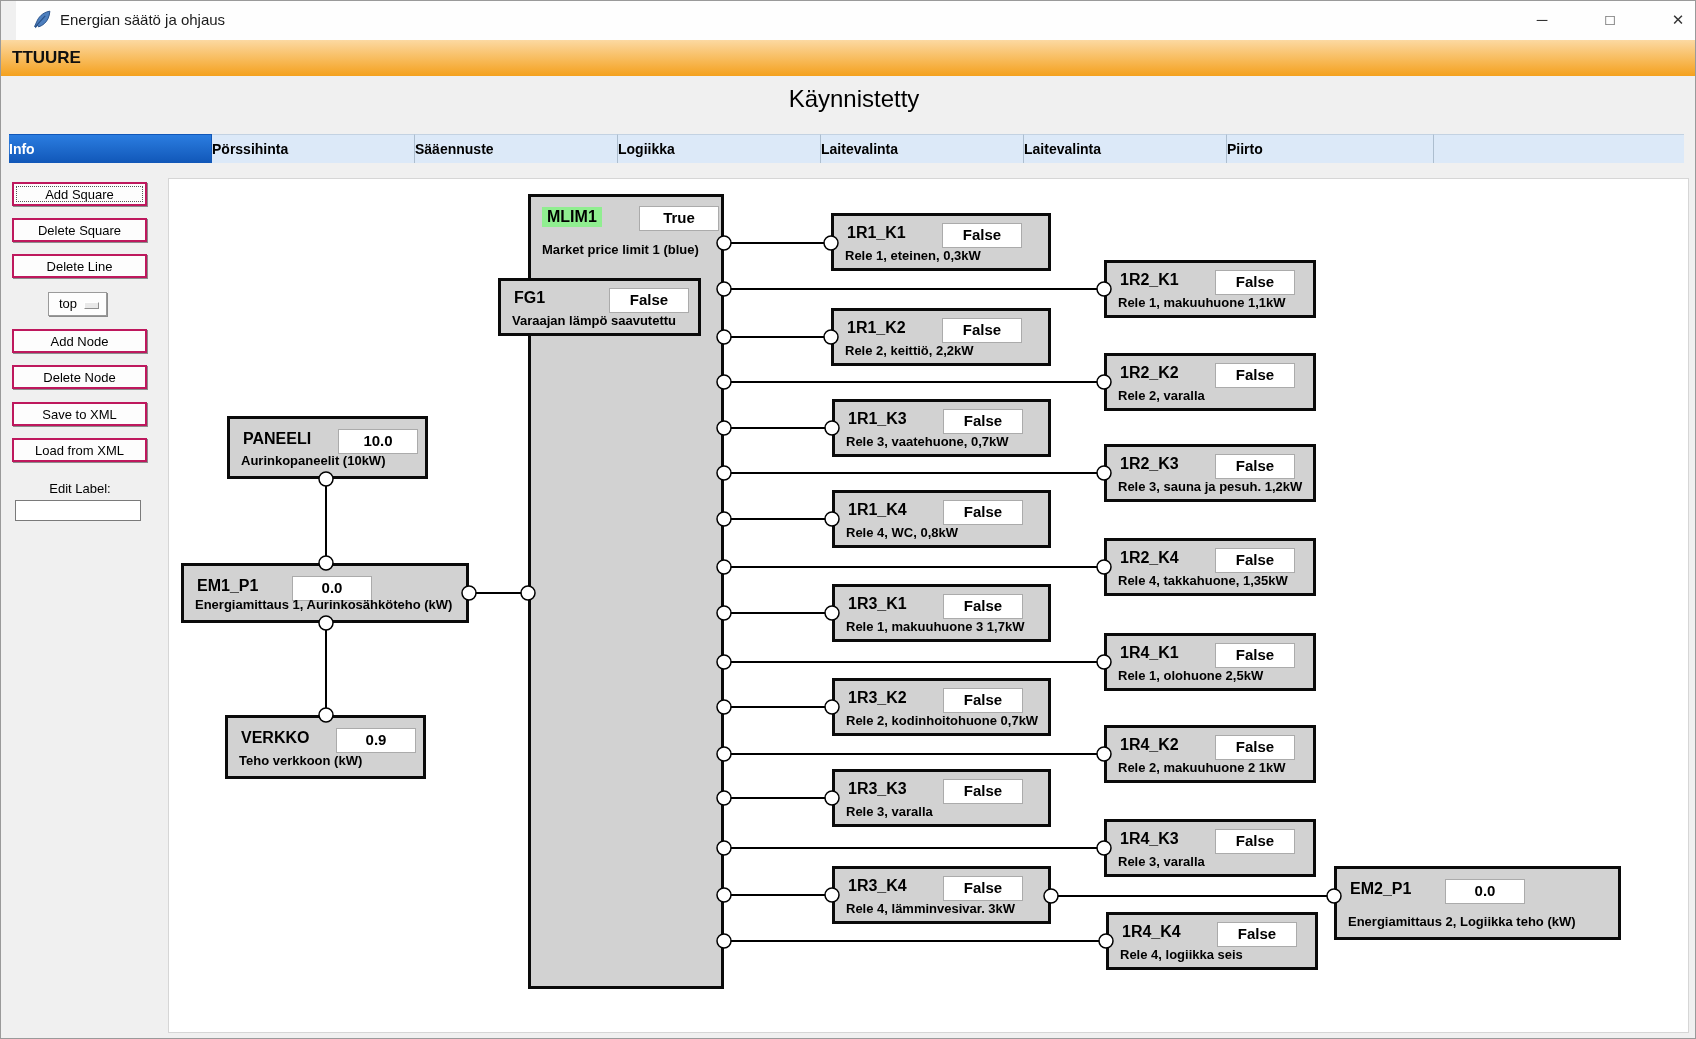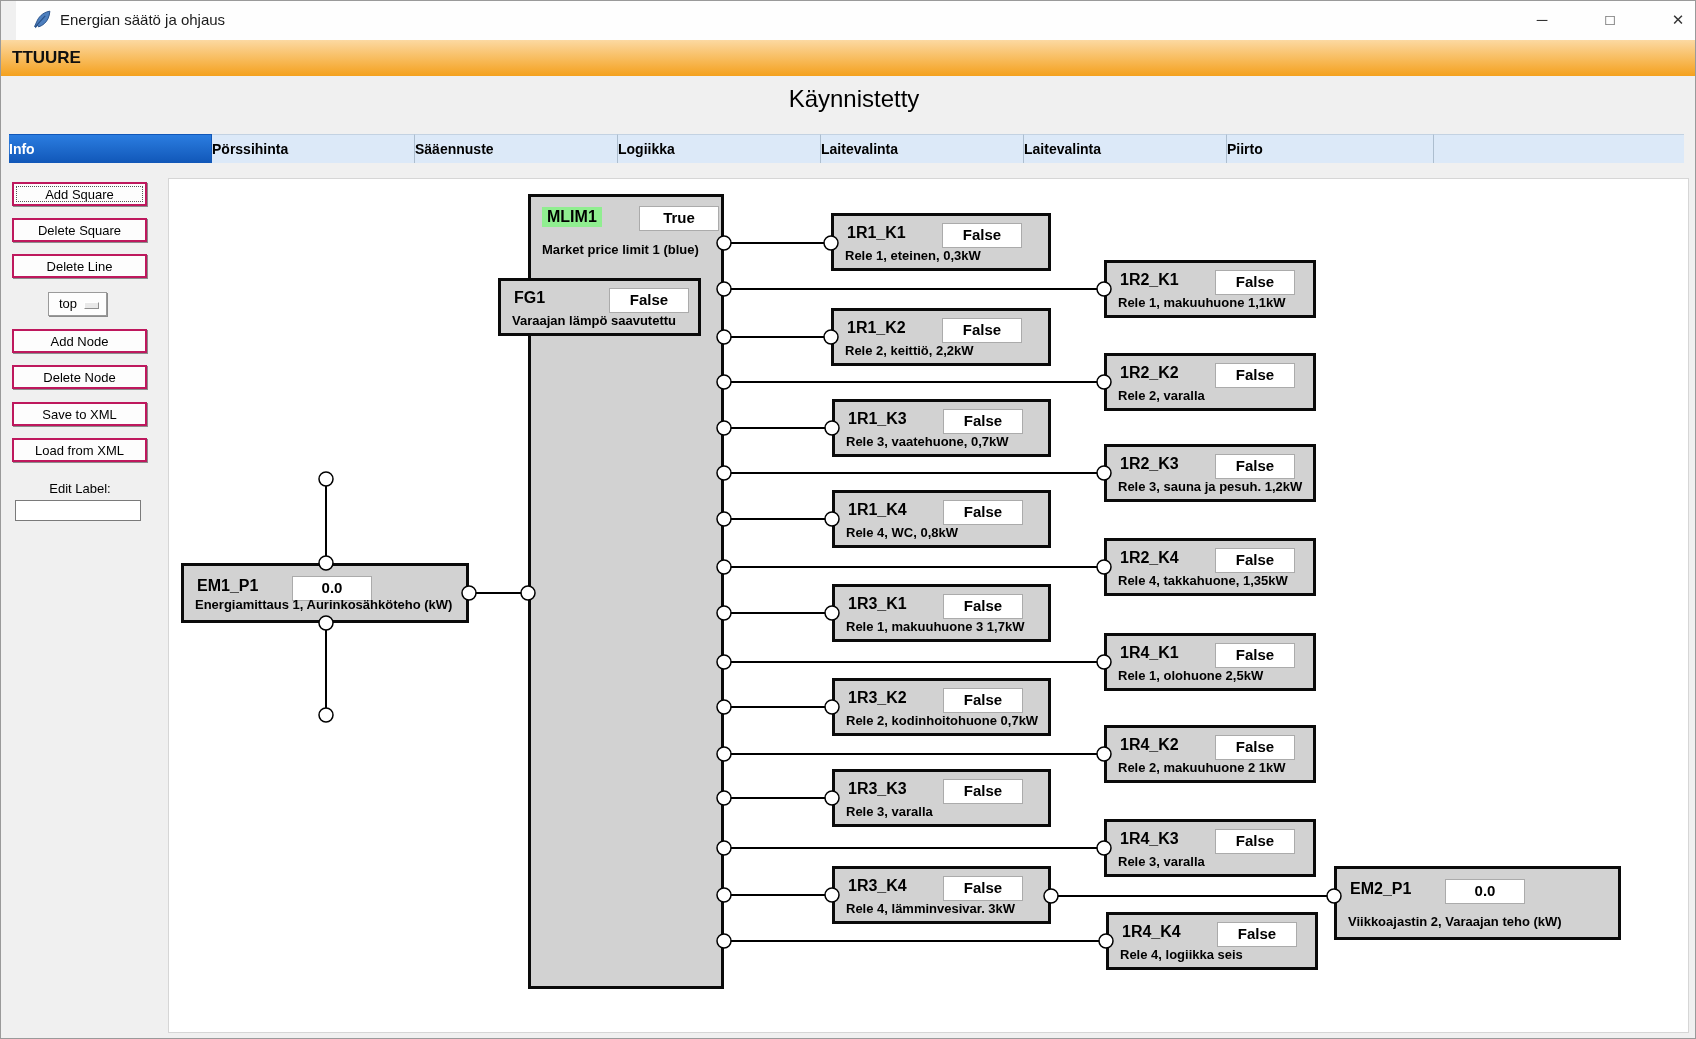--- a/index.html
+++ b/index.html
@@ -118,27 +118,37 @@
     <span class="val">True</span>
     <span class="desc">Market price limit 1 (blue)</span>
   </div>
 
   <div class="sq" style="left:329px;top:99px;width:203px;height:58px">
     <span class="lbl">FG1</span>
     <span class="val">False</span>
     <span class="desc">Varaajan lämpö saavutettu</span>
   </div>
 
+  <div class="sq tall" style="left:58px;top:237px;width:201px;height:63px">
+    <span class="lbl">PANEELI</span>
+    <span class="val">10.0</span>
+    <span class="desc">Aurinkopaneelit (10kW)</span>
+  </div>
 
   <div class="sq tall" style="left:12px;top:384px;width:288px;height:60px">
     <span class="lbl">EM1_P1</span>
     <span class="val">0.0</span>
     <span class="desc">Energiamittaus 1, Aurinkosähköteho (kW)</span>
   </div>
 
+  <div class="sq tall" style="left:56px;top:536px;width:201px;height:64px">
+    <span class="lbl">VERKKO</span>
+    <span class="val">0.9</span>
+    <span class="desc">Teho verkkoon (kW)</span>
+  </div>
 
   <div class="sq" style="left:662px;top:34px;width:220px;height:58px">
     <span class="lbl">1R1_K1</span>
     <span class="val">False</span>
     <span class="desc">Rele 1, eteinen, 0,3kW</span>
   </div>
   <div class="sq" style="left:662px;top:129px;width:220px;height:58px">
     <span class="lbl">1R1_K2</span>
     <span class="val">False</span>
     <span class="desc">Rele 2, keittiö, 2,2kW</span>
@@ -211,21 +221,21 @@
   </div>
   <div class="sq" style="left:937px;top:733px;width:212px;height:58px">
     <span class="lbl">1R4_K4</span>
     <span class="val">False</span>
     <span class="desc">Rele 4, logiikka seis</span>
   </div>
 
   <div class="sq tall" style="left:1165px;top:687px;width:287px;height:74px">
     <span class="lbl">EM2_P1</span>
     <span class="val">0.0</span>
-    <span class="desc">Viikkoajastin 2, Varaajan teho (kW)</span>
+    <span class="desc">Energiamittaus 2, Logiikka teho (kW)</span>
   </div>
 
   <svg class="wires">
     <line x1="555" y1="64" x2="662" y2="64"></line>
     <line x1="555" y1="110" x2="935" y2="110"></line>
     <line x1="555" y1="158" x2="662" y2="158"></line>
     <line x1="555" y1="203" x2="935" y2="203"></line>
     <line x1="555" y1="249" x2="663" y2="249"></line>
     <line x1="555" y1="294" x2="935" y2="294"></line>
     <line x1="555" y1="340" x2="663" y2="340"></line>

